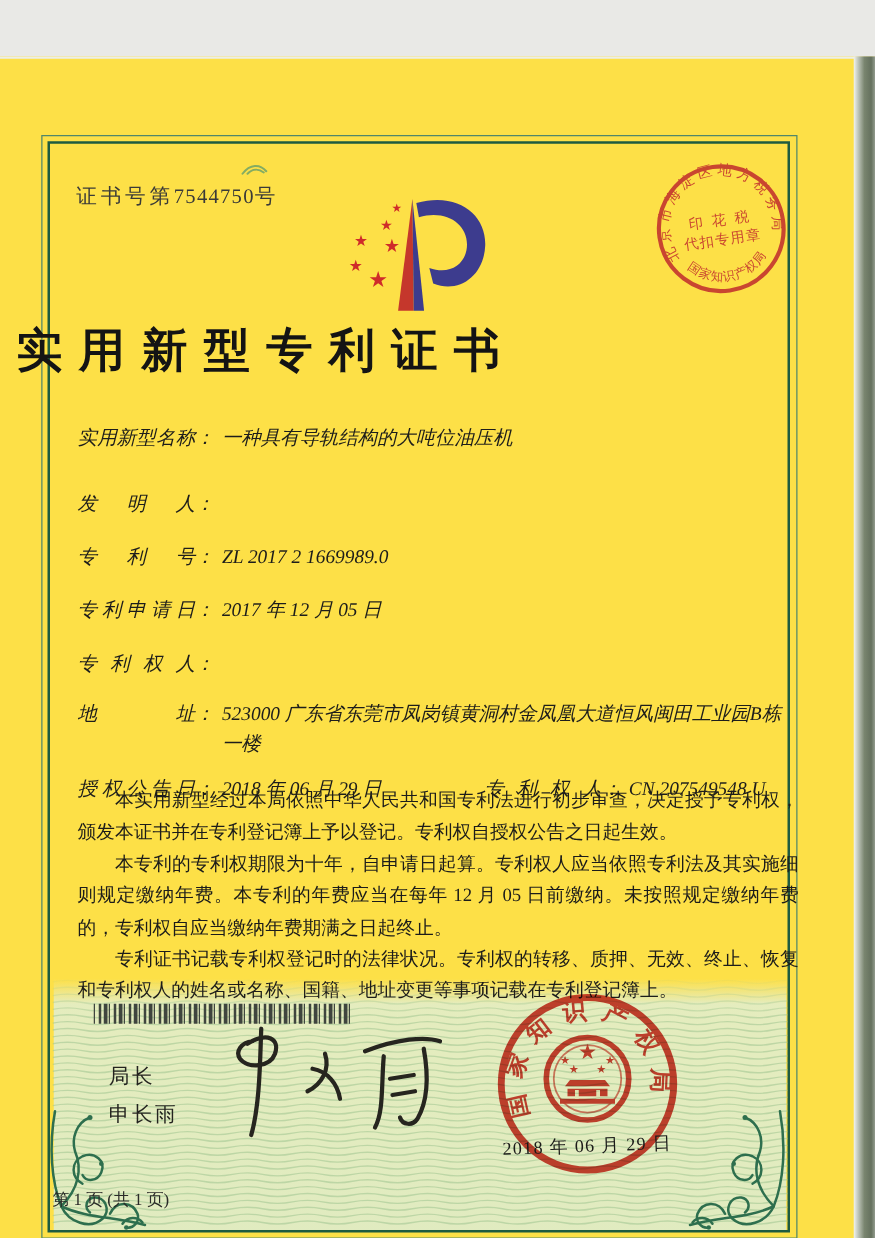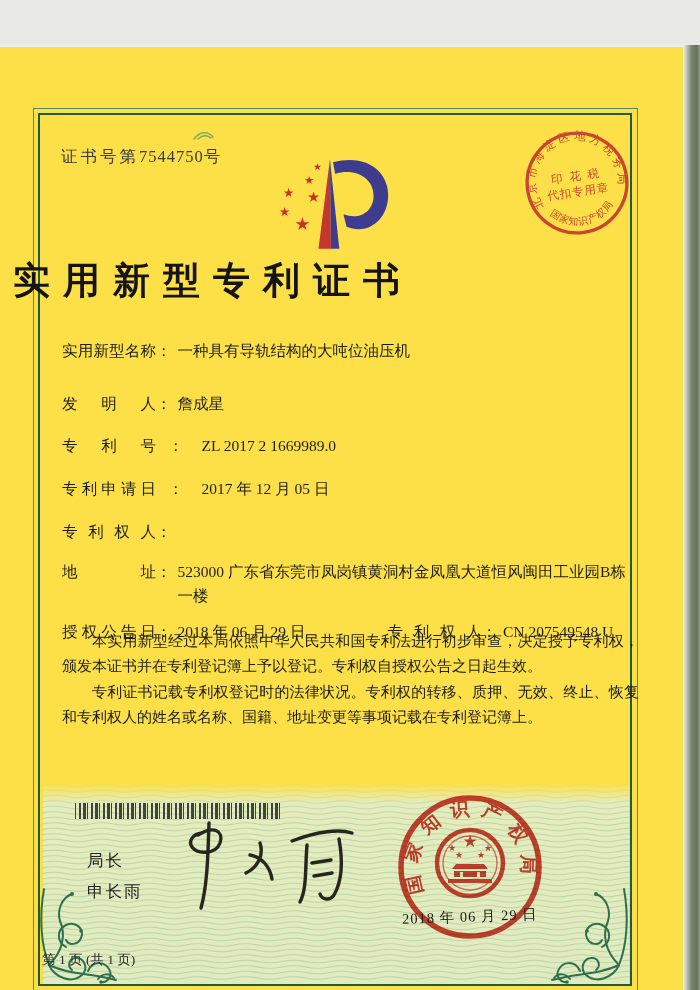--- a/index.html
+++ b/index.html
@@ -20,25 +20,25 @@
   .orn-right{left:548px;top:840px;transform:scaleX(-1);}
   .sprig{position:absolute;left:192px;top:82px;width:24px;height:16px;opacity:.75;}
 
   .cert-no{position:absolute;left:61px;top:101px;font-size:16.5px;letter-spacing:3px;color:#3a3a38;}
   .cert-no .num{letter-spacing:1px;}
   .logo{position:absolute;left:266px;top:108px;width:132px;height:104px;}
   .title{position:absolute;left:0;top:211px;width:700px;text-align:left;
          font-size:37px;font-weight:700;letter-spacing:13px;padding-left:13px;box-sizing:border-box;color:#141414;}
 
   .fields{position:absolute;left:62px;top:292px;width:570px;font-size:15.5px;color:#1d1d1b;}
-  .frow{display:flex;line-height:27px;align-items:flex-start;}
+  .frow{display:flex;line-height:27px;align-items:flex-start;font-style:italic;}
   .lbl{display:inline-block;width:94px;text-align:justify;text-align-last:justify;-moz-text-align-last:justify;flex:none;}
   .colon{flex:none;margin-right:6px;}
   .val{flex:1;}
-  .mb-a{margin-bottom:26px;} .mb-b{margin-bottom:15px;} .mb-c{margin-bottom:16px;gap:12px;}
+  .mb-a{margin-bottom:26px;} .mb-b{margin-bottom:15px;} .mb-c{margin-bottom:16px;}
   .addr .val,.addr .lbl,.addr .colon{line-height:24px;}
   .addr{margin-bottom:10px;}
   .val-grant{flex:none;width:196px;}
   .lbl2{display:inline-block;width:94px;text-align:justify;text-align-last:justify;-moz-text-align-last:justify;flex:none;margin-left:14px;}
 
   .paras{position:absolute;left:62px;top:584px;width:577px;font-size:15px;line-height:25.4px;
          text-align:justify;color:#1c1c1a;}
   .paras p{margin:0;text-indent:2em;}
 
   .barcode{position:absolute;left:75px;top:758px;width:212px;height:16px;font-size:0;}
@@ -159,21 +159,20 @@
 
   <div class="fields">
     <div class="frow mb-a">
       <span class="lbl">实用新型名称</span>
         <span class="colon">：</span>
       <span class="val">一种具有导轨结构的大吨位油压机</span>
     </div>
     <div class="frow mb-b">
       <span class="lbl">发明人</span>
         <span class="colon">：</span>
-      <span class="val">詹成星</span>
     </div>
     <div class="frow mb-c">
       <span class="lbl">专利号</span>
         <span class="colon">：</span>
       <span class="val">ZL 2017 2 1669989.0</span>
     </div>
     <div class="frow mb-c">
       <span class="lbl">专利申请日</span>
         <span class="colon">：</span>
       <span class="val">2017 年 12 月 05 日</span>
@@ -192,20 +191,21 @@
         <span class="colon">：</span>
       <span class="val val-grant">2018 年 06 月 29 日</span>
       <span class="lbl2">专利权人</span>
         <span class="colon">：</span>
       <span class="val">CN 207549548 U</span>
     </div>
   </div>
 
   <div class="paras">
     <p>本实用新型经过本局依照中华人民共和国专利法进行初步审查，决定授予专利权，颁发本证书并在专利登记簿上予以登记。专利权自授权公告之日起生效。</p>
+    <p>本专利的专利权期限为十年，自申请日起算。专利权人应当依照专利法及其实施细则规定缴纳年费。本专利的年费应当在每年 12 月 05 日前缴纳。未按照规定缴纳年费的，专利权自应当缴纳年费期满之日起终止。</p>
     <p>专利证书记载专利权登记时的法律状况。专利权的转移、质押、无效、终止、恢复和专利权人的姓名或名称、国籍、地址变更等事项记载在专利登记簿上。</p>
   </div>
 
   <div class="barcode" id="barcode"><i style="width: 1px; margin-right: 3px;"></i><i style="width: 2px; margin-right: 2px;"></i><i style="width: 3px; margin-right: 1px;"></i><i style="width: 1px; margin-right: 3px;"></i><i style="width: 2px; margin-right: 2px;"></i><i style="width: 3px; margin-right: 1px;"></i><i style="width: 1px; margin-right: 3px;"></i><i style="width: 2px; margin-right: 2px;"></i><i style="width: 3px; margin-right: 1px;"></i><i style="width: 1px; margin-right: 3px;"></i><i style="width: 2px; margin-right: 2px;"></i><i style="width: 3px; margin-right: 1px;"></i><i style="width: 1px; margin-right: 3px;"></i><i style="width: 2px; margin-right: 2px;"></i><i style="width: 3px; margin-right: 1px;"></i><i style="width: 1px; margin-right: 3px;"></i><i style="width: 2px; margin-right: 2px;"></i><i style="width: 3px; margin-right: 1px;"></i><i style="width: 1px; margin-right: 3px;"></i><i style="width: 2px; margin-right: 2px;"></i><i style="width: 3px; margin-right: 1px;"></i><i style="width: 1px; margin-right: 3px;"></i><i style="width: 2px; margin-right: 2px;"></i><i style="width: 3px; margin-right: 1px;"></i><i style="width: 1px; margin-right: 3px;"></i><i style="width: 2px; margin-right: 2px;"></i><i style="width: 3px; margin-right: 1px;"></i><i style="width: 1px; margin-right: 3px;"></i><i style="width: 2px; margin-right: 2px;"></i><i style="width: 3px; margin-right: 1px;"></i><i style="width: 1px; margin-right: 3px;"></i><i style="width: 2px; margin-right: 2px;"></i><i style="width: 3px; margin-right: 1px;"></i><i style="width: 1px; margin-right: 3px;"></i><i style="width: 2px; margin-right: 2px;"></i><i style="width: 3px; margin-right: 1px;"></i><i style="width: 1px; margin-right: 3px;"></i><i style="width: 2px; margin-right: 2px;"></i><i style="width: 3px; margin-right: 1px;"></i><i style="width: 1px; margin-right: 3px;"></i><i style="width: 2px; margin-right: 2px;"></i><i style="width: 3px; margin-right: 1px;"></i><i style="width: 1px; margin-right: 3px;"></i><i style="width: 2px; margin-right: 2px;"></i><i style="width: 3px; margin-right: 1px;"></i><i style="width: 1px; margin-right: 3px;"></i><i style="width: 2px; margin-right: 2px;"></i><i style="width: 3px; margin-right: 1px;"></i><i style="width: 1px; margin-right: 3px;"></i><i style="width: 2px; margin-right: 2px;"></i><i style="width: 3px; margin-right: 1px;"></i><i style="width: 1px; margin-right: 3px;"></i></div>
 
   <div class="signer">
     <div>局长</div>
     <div>申长雨</div>
   </div>
 

